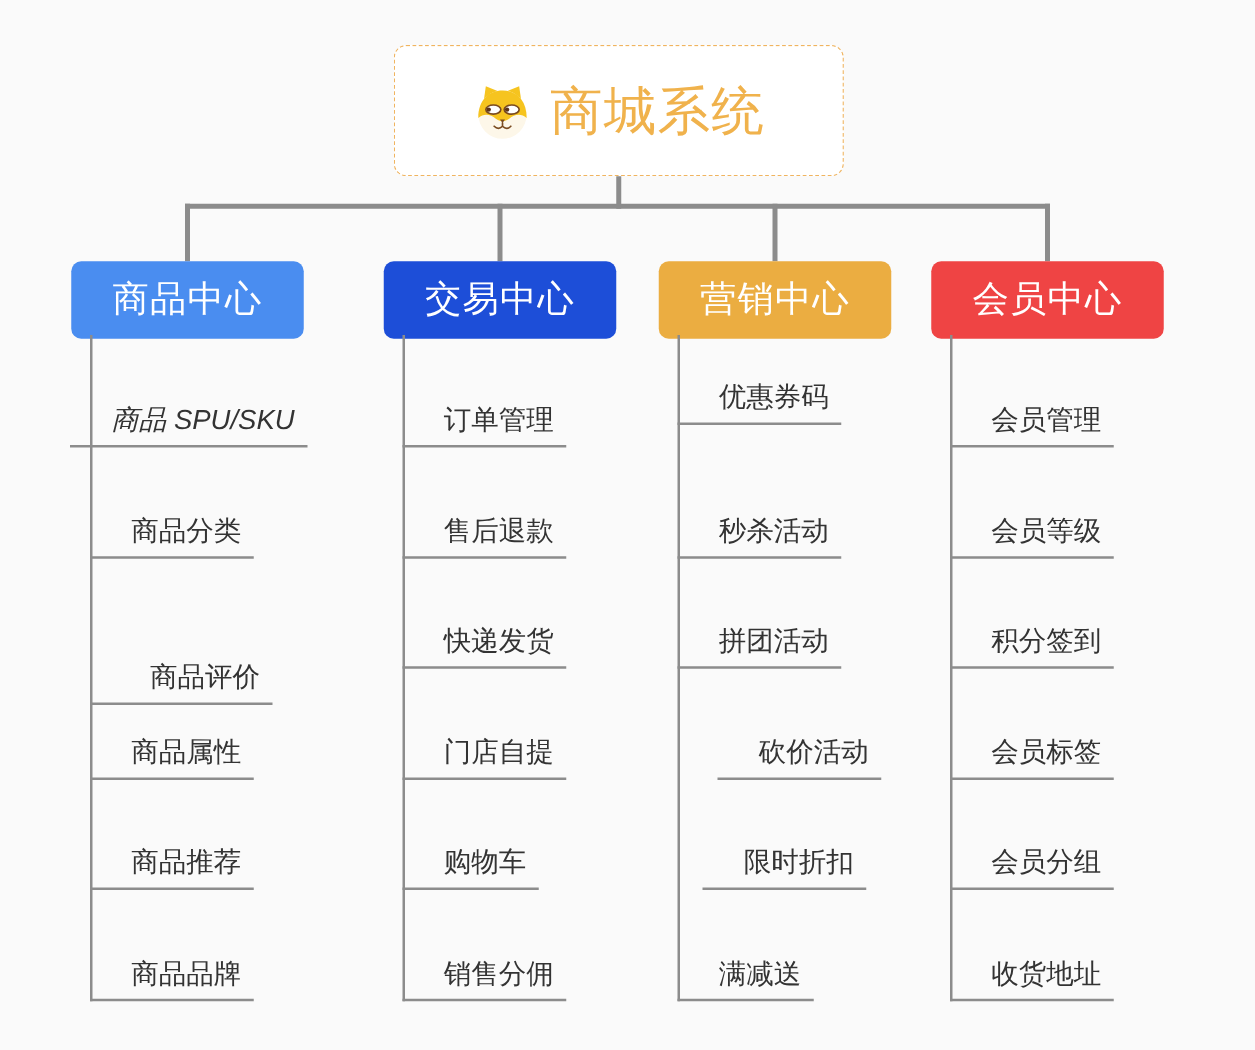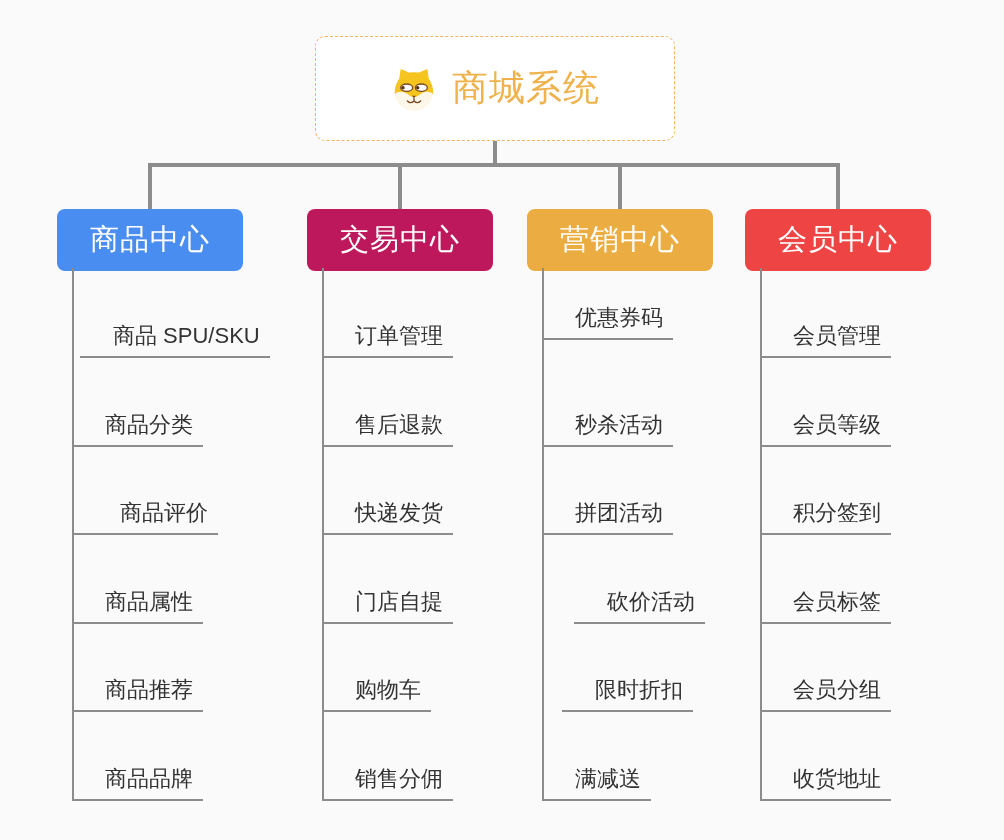--- a/index.html
+++ b/index.html
@@ -25,21 +25,21 @@
     box-sizing:border-box;
     background:#ffffff;
     border:1px dashed #f0b45f;
     border-radius:10px;
     display:flex;
     align-items:center;
     justify-content:center;
     gap:14px;
   }
   .root-title{
-    font-size:36px;
+    font-size:42px;
     color:#f0b24c;
     letter-spacing:1px;
     white-space:nowrap;
   }
   .branch-box{
     position:absolute;
     top:209px;
     width:186px; height:62px;
     border-radius:8px;
     display:flex;
@@ -87,40 +87,40 @@
   </div>
 
   <div id="generated">
       <div class="line" style="left: 493px; top: 141px; width: 4px; height: 26px;"></div>
       <div class="line" style="left: 148px; top: 163px; width: 692px; height: 4px;"></div>
       <div class="line" style="left: 148px; top: 163px; width: 4px; height: 46px;"></div>
       <div class="branch-box" style="left: 57px; background: rgb(74, 141, 240);">
         <span>商品中心</span>
       </div>
       <div class="line" style="left: 72px; top: 268px; width: 2px; height: 533px;"></div>
-      <div class="sub-item" style="left: 80px; top: 318px;">
+      <div class="sub-item" style="left: 56px; top: 318px; font-style: italic;">
         <span>商品 SPU/SKU</span>
       </div>
       <div class="sub-item" style="left: 72px; top: 407px;">
         <span>商品分类</span>
       </div>
-      <div class="sub-item" style="left: 72px; top: 495px; padding-left: 48px;">
+      <div class="sub-item" style="left: 72px; top: 524px; padding-left: 48px;">
         <span>商品评价</span>
       </div>
       <div class="sub-item" style="left: 72px; top: 584px;">
         <span>商品属性</span>
       </div>
       <div class="sub-item" style="left: 72px; top: 672px;">
         <span>商品推荐</span>
       </div>
       <div class="sub-item" style="left: 72px; top: 761px;">
         <span>商品品牌</span>
       </div>
       <div class="line" style="left: 398px; top: 163px; width: 4px; height: 46px;"></div>
-      <div class="branch-box" style="left: 307px; background: #be185d;">
+      <div class="branch-box" style="left: 307px; background: #1d4ed8;">
         <span>交易中心</span>
       </div>
       <div class="line" style="left: 322px; top: 268px; width: 2px; height: 533px;"></div>
       <div class="sub-item" style="left: 322px; top: 318px;">
         <span>订单管理</span>
       </div>
       <div class="sub-item" style="left: 322px; top: 407px;">
         <span>售后退款</span>
       </div>
       <div class="sub-item" style="left: 322px; top: 495px;">

